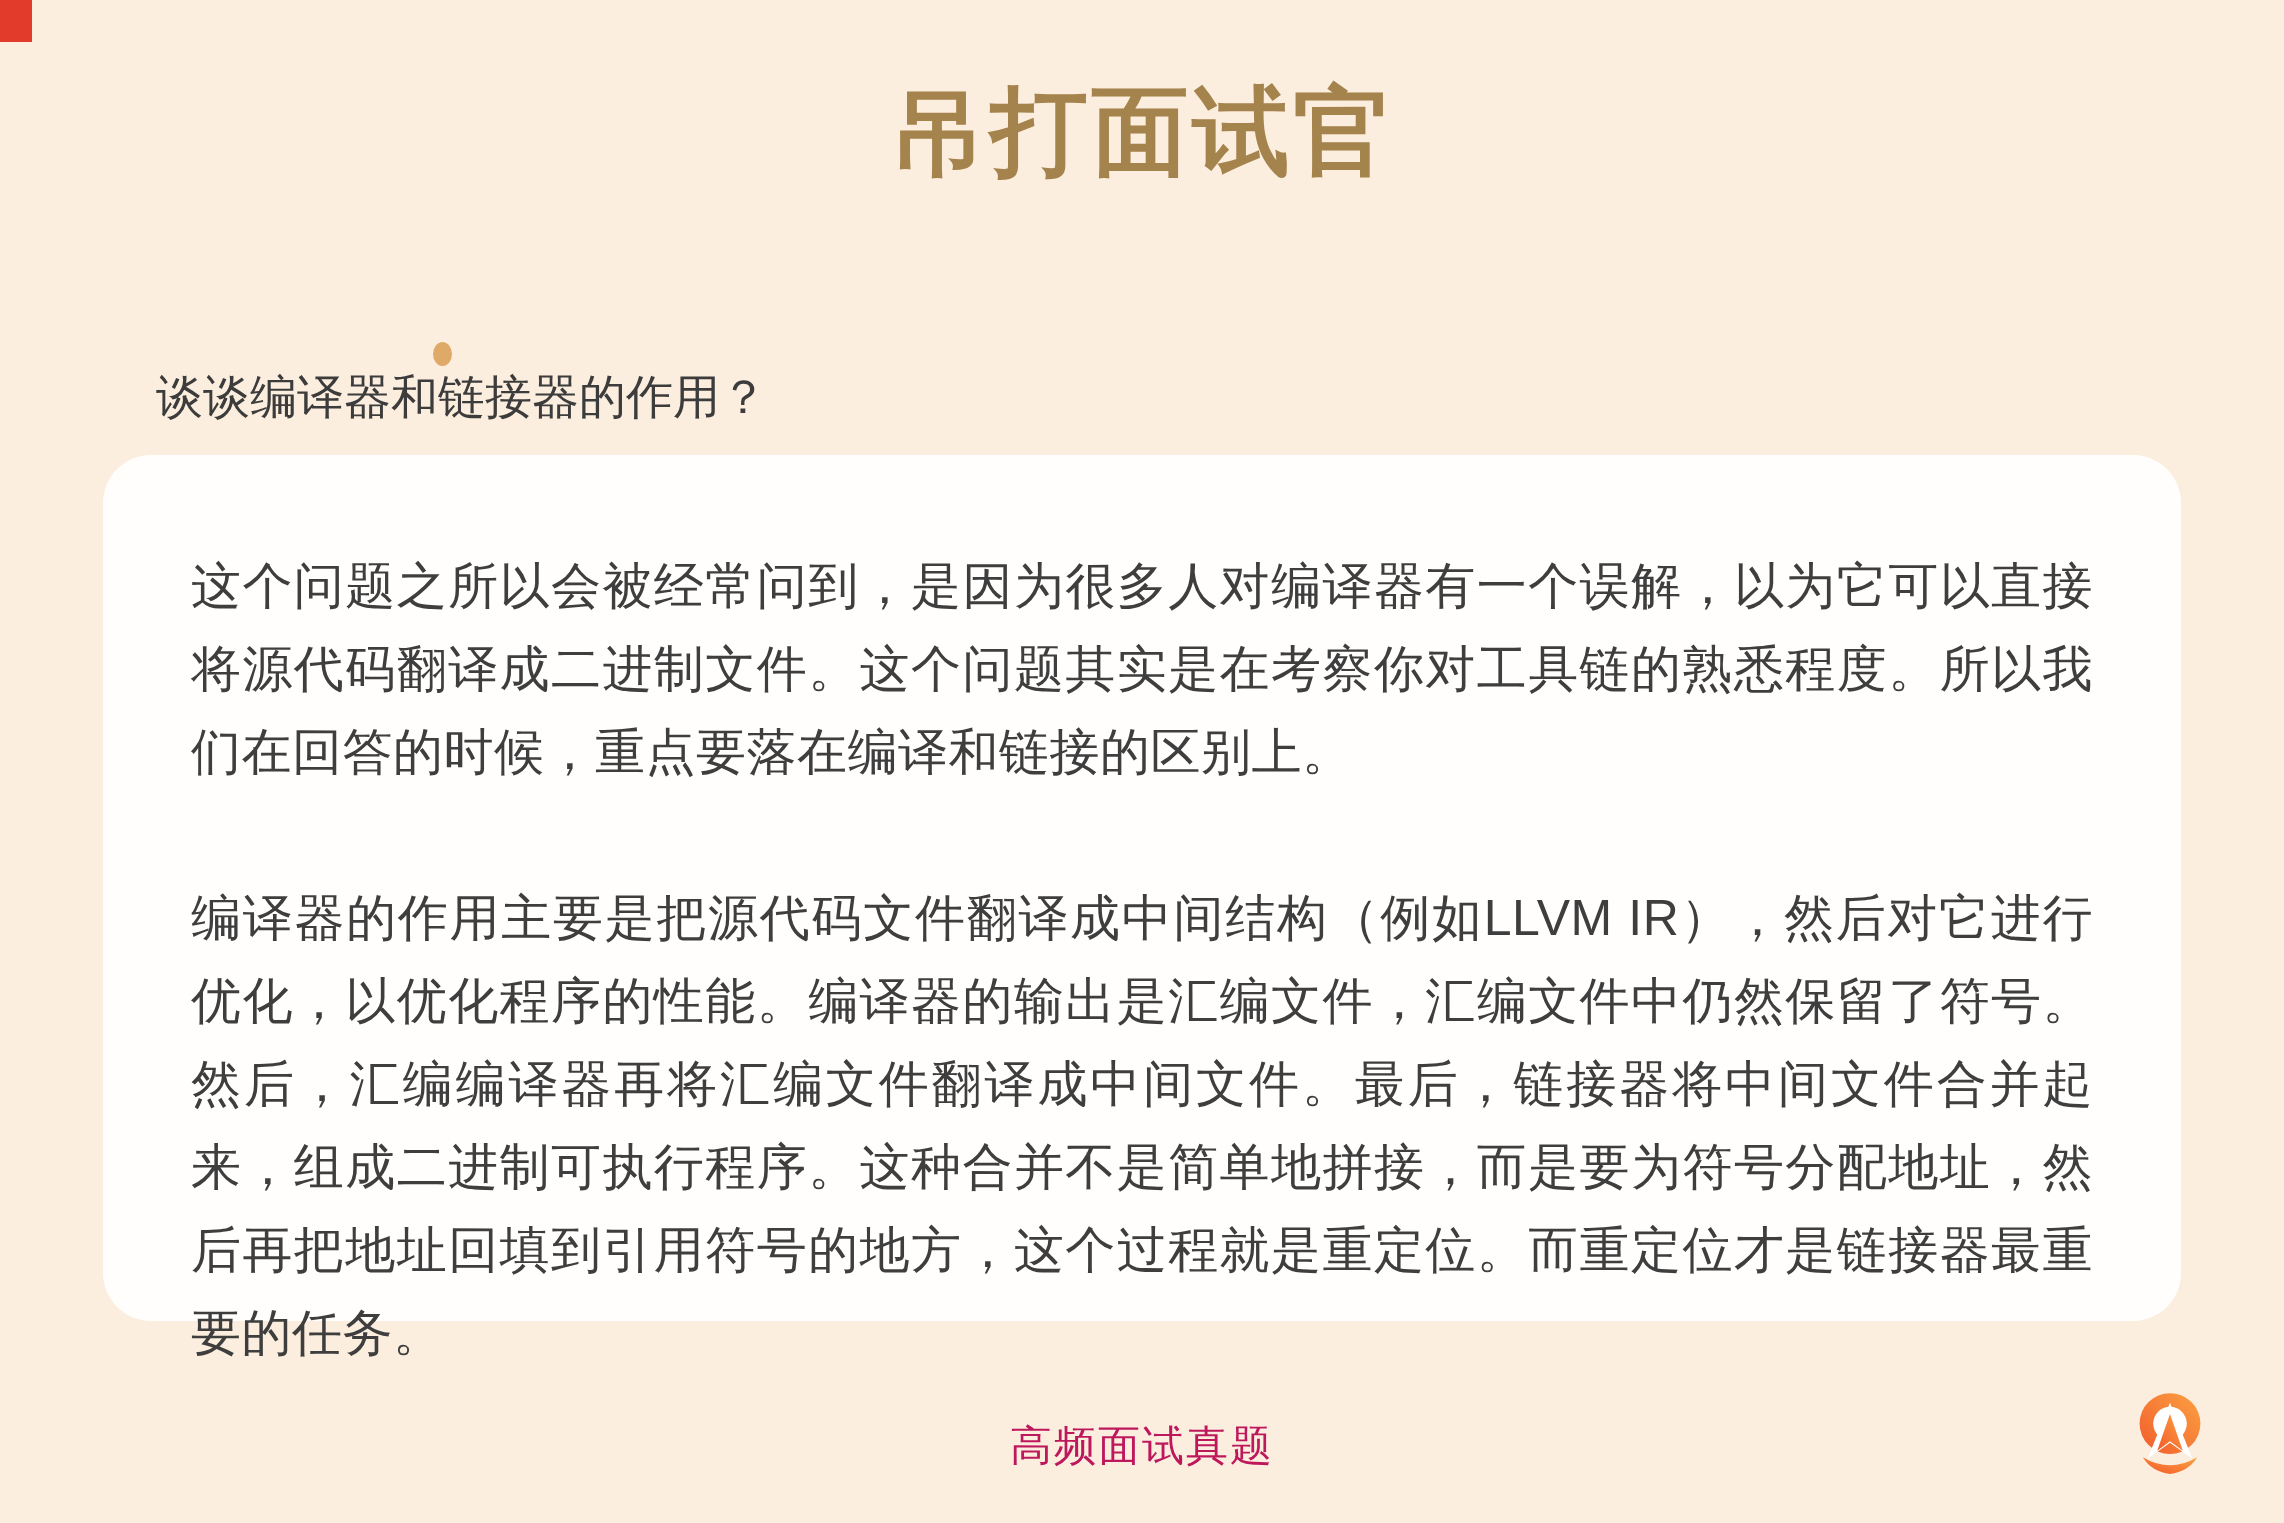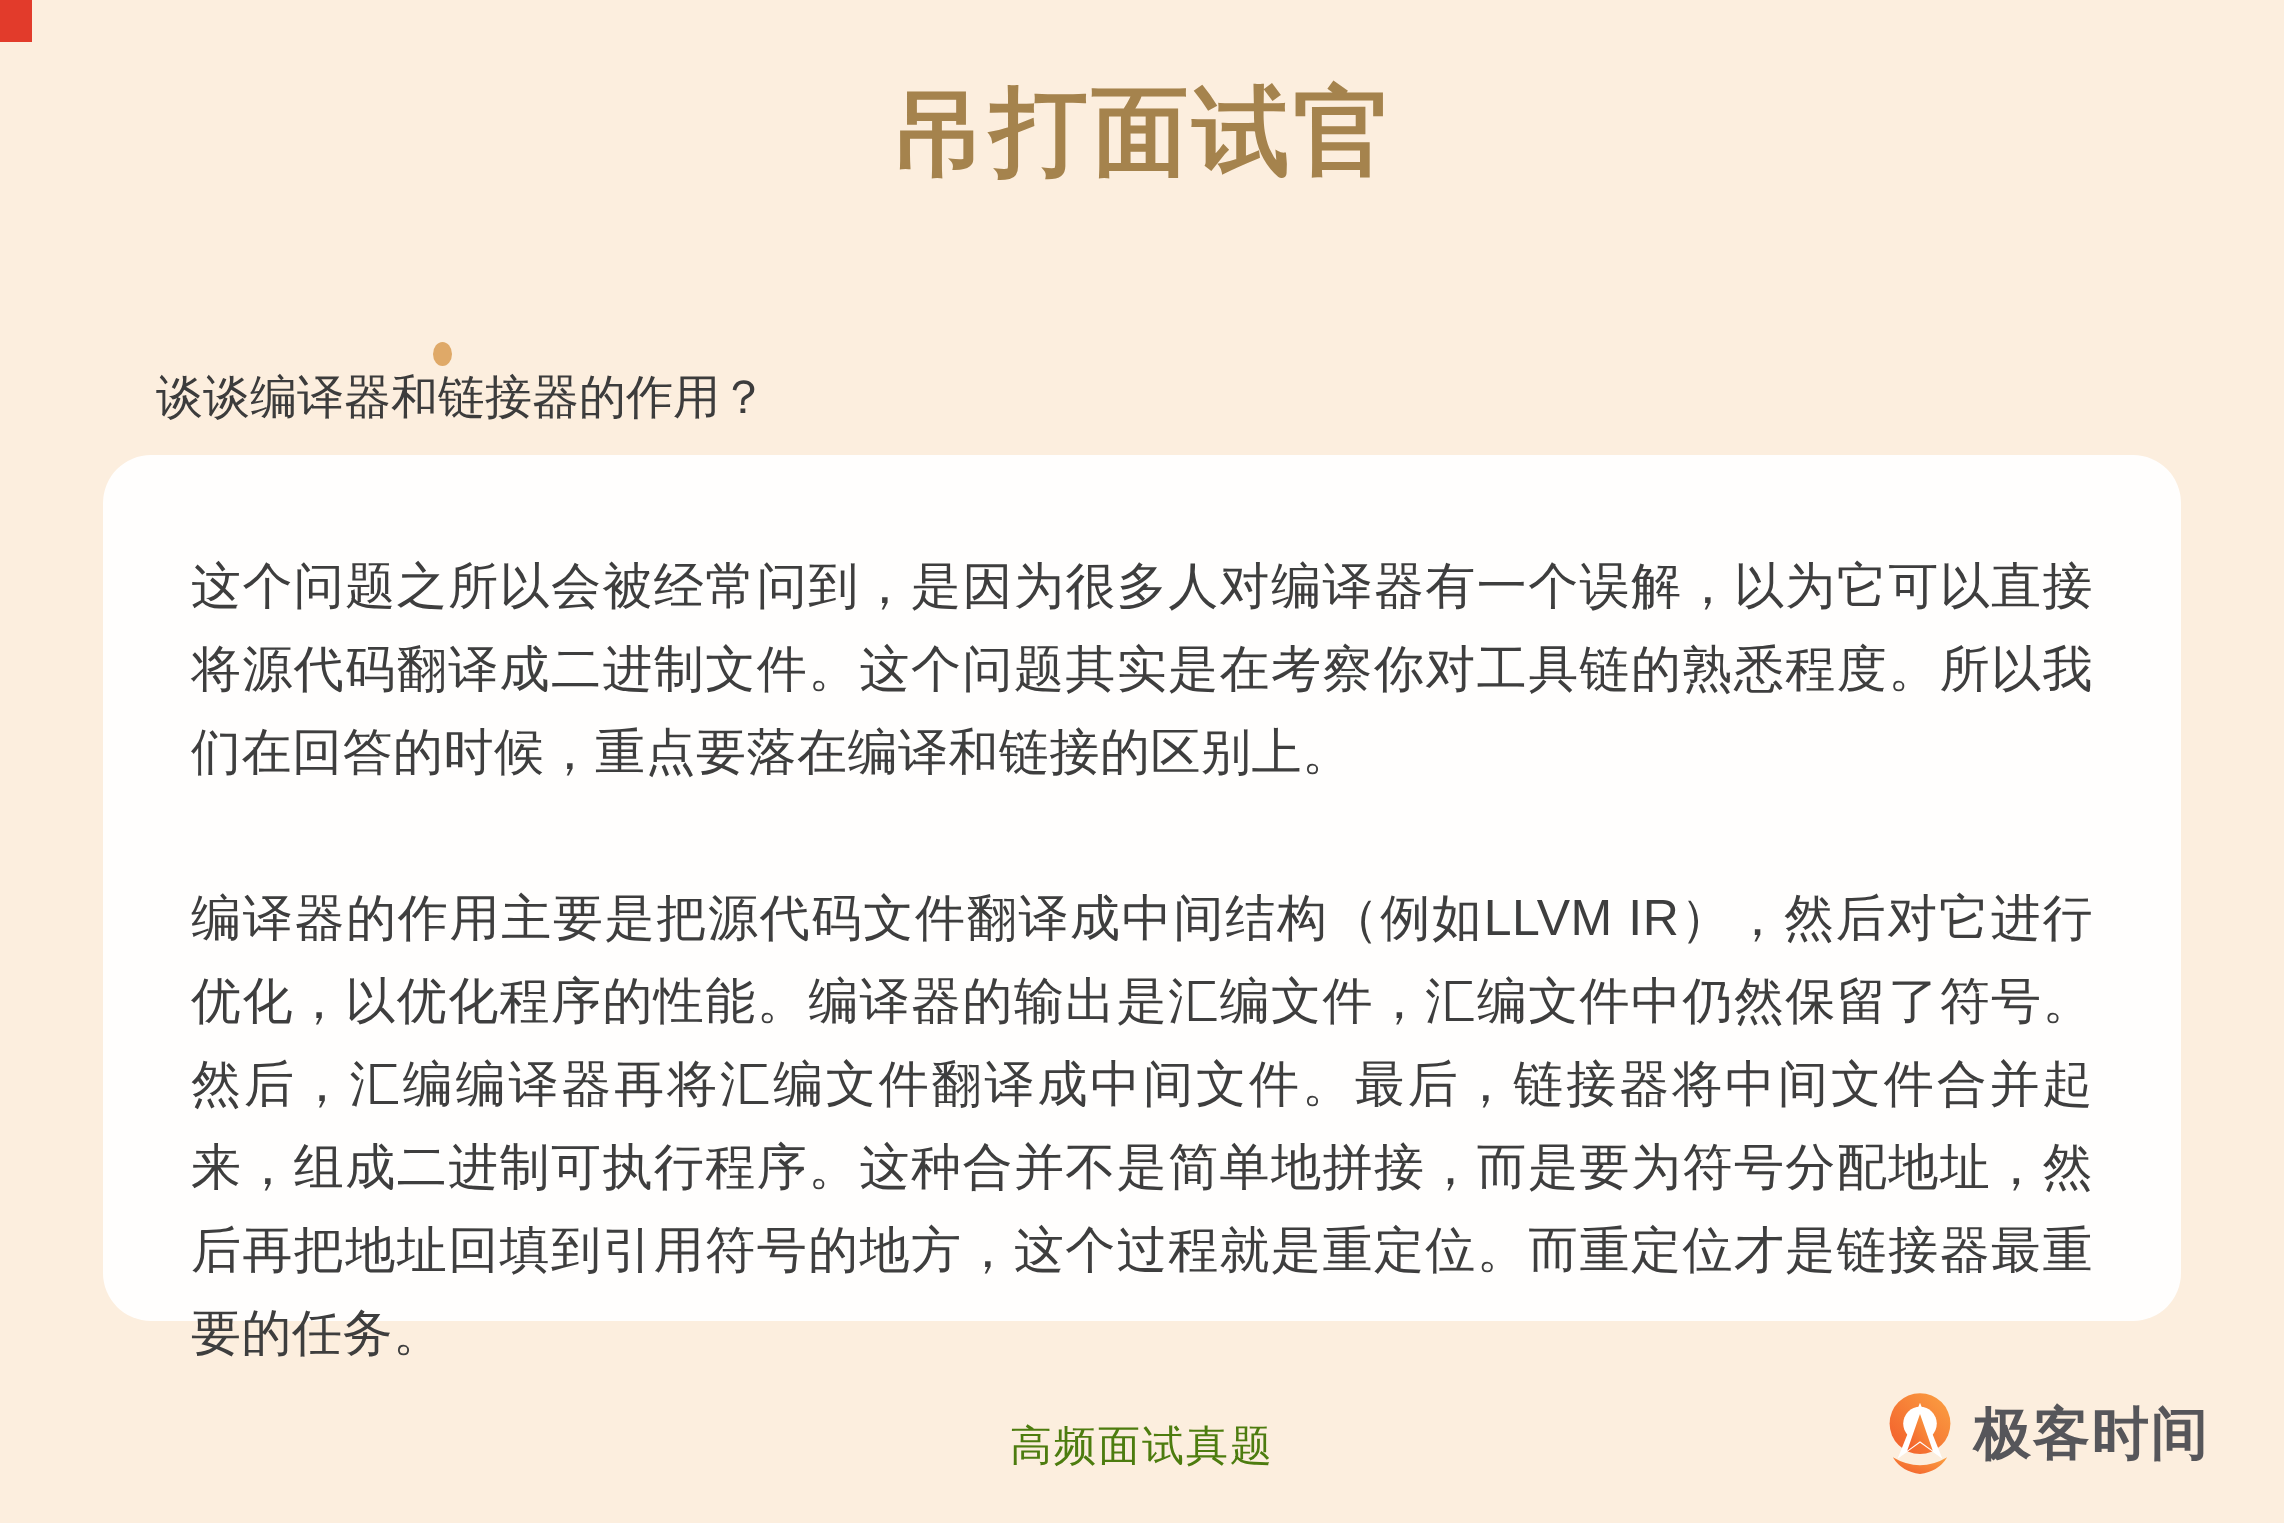--- a/index.html
+++ b/index.html
@@ -60,21 +60,21 @@
     color: #3e3e3e;
     text-align: justify;
     letter-spacing: 0.5px;
   }
   .para + .para { margin-top: 83px; }
 
   .tagline {
     position: absolute; top: 1418px; left: 0; width: 100%;
     text-align: center;
     font-size: 42px;
-    color: #4d7c0f;
+    color: #be185d;
     letter-spacing: 2px;
   }
 
   .brand {
     position: absolute; top: 1390px; right: 74px;
     display: flex; align-items: center; gap: 14px;
   }
   .brand svg { display: block; }
   .brand-name {
     font-size: 57px;
@@ -111,16 +111,15 @@
           <stop offset="0" stop-color="#f25b2a"></stop>
           <stop offset="1" stop-color="#fba243"></stop>
         </linearGradient>
       </defs>
       <circle cx="50" cy="42" r="38" fill="url(#gt-grad)"></circle>
       <circle cx="50" cy="42" r="21" fill="#ffffff"></circle>
       <polygon points="50,16 78,86 50,66 22,86" fill="#ffffff"></polygon>
       <polygon points="50,30 66,76 50,64 34,76" fill="url(#gt-grad)"></polygon>
       <path d="M16,84 Q50,104 84,84 Q73,102 50,105 Q27,102 16,84 Z" fill="url(#gt-grad)"></path>
     </svg>
-    <span class="brand-name">极客时间</span>
   </div>
 
 </div>
 
 </body></html>

